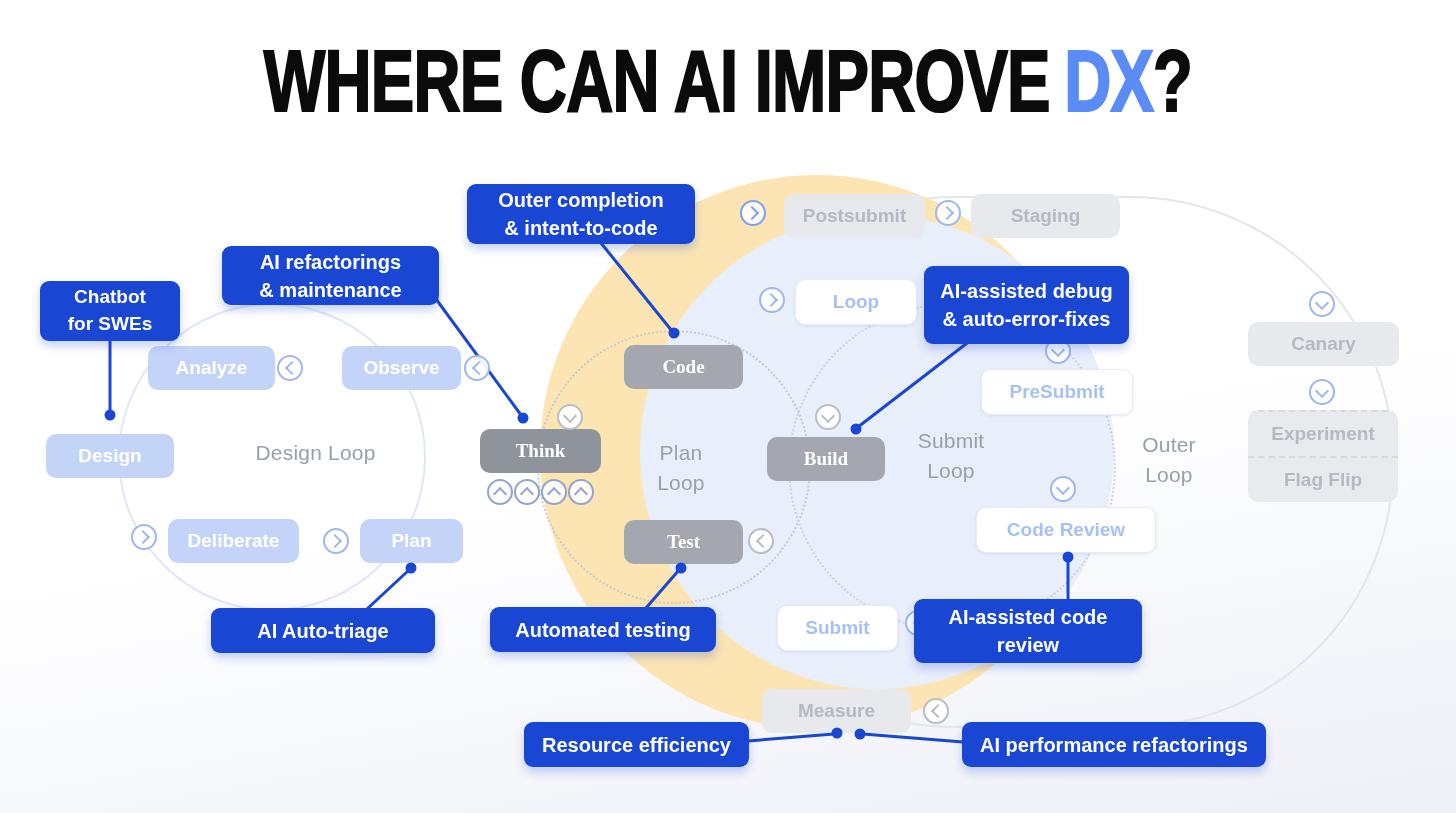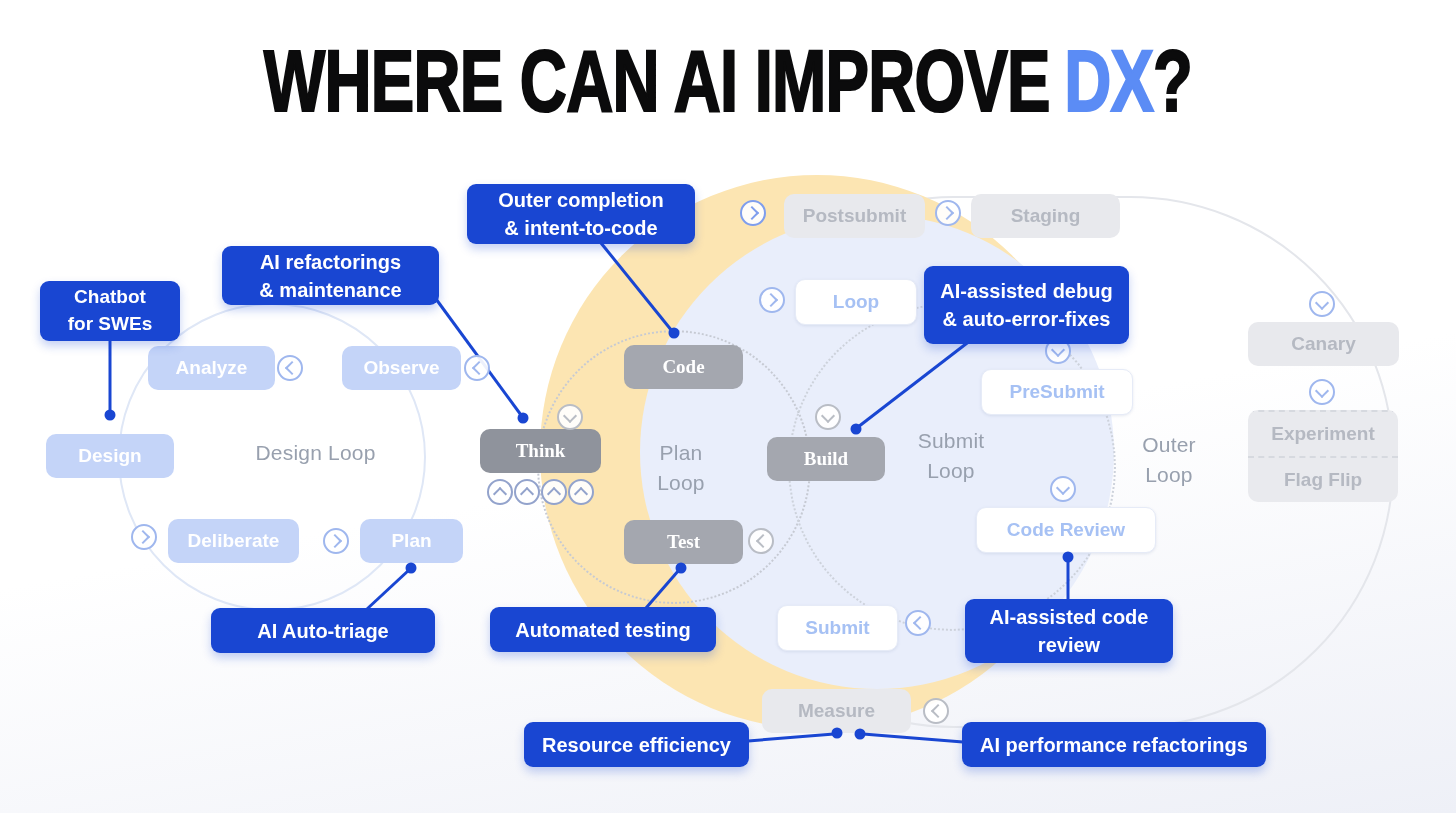--- a/index.html
+++ b/index.html
@@ -266,21 +266,21 @@
   <div class="callout" style="left:924px;top:266px;width:205px;height:78px">
     <div>AI-assisted debug</div>
     <div>&amp; auto-error-fixes</div>
   </div>
   <div class="callout" style="left:211px;top:608px;width:224px;height:45px">
     <div>AI Auto-triage</div>
   </div>
   <div class="callout" style="left:490px;top:607px;width:226px;height:45px">
     <div>Automated testing</div>
   </div>
-  <div class="callout" style="left:965px;top:599px;width:208px;height:64px">
+  <div class="callout" style="left:914px;top:599px;width:228px;height:64px">
     <div>AI-assisted code</div>
     <div>review</div>
   </div>
   <div class="callout" style="left:524px;top:722px;width:225px;height:45px">
     <div>Resource efficiency</div>
   </div>
   <div class="callout" style="left:962px;top:722px;width:304px;height:45px">
     <div>AI performance refactorings</div>
   </div>
 

